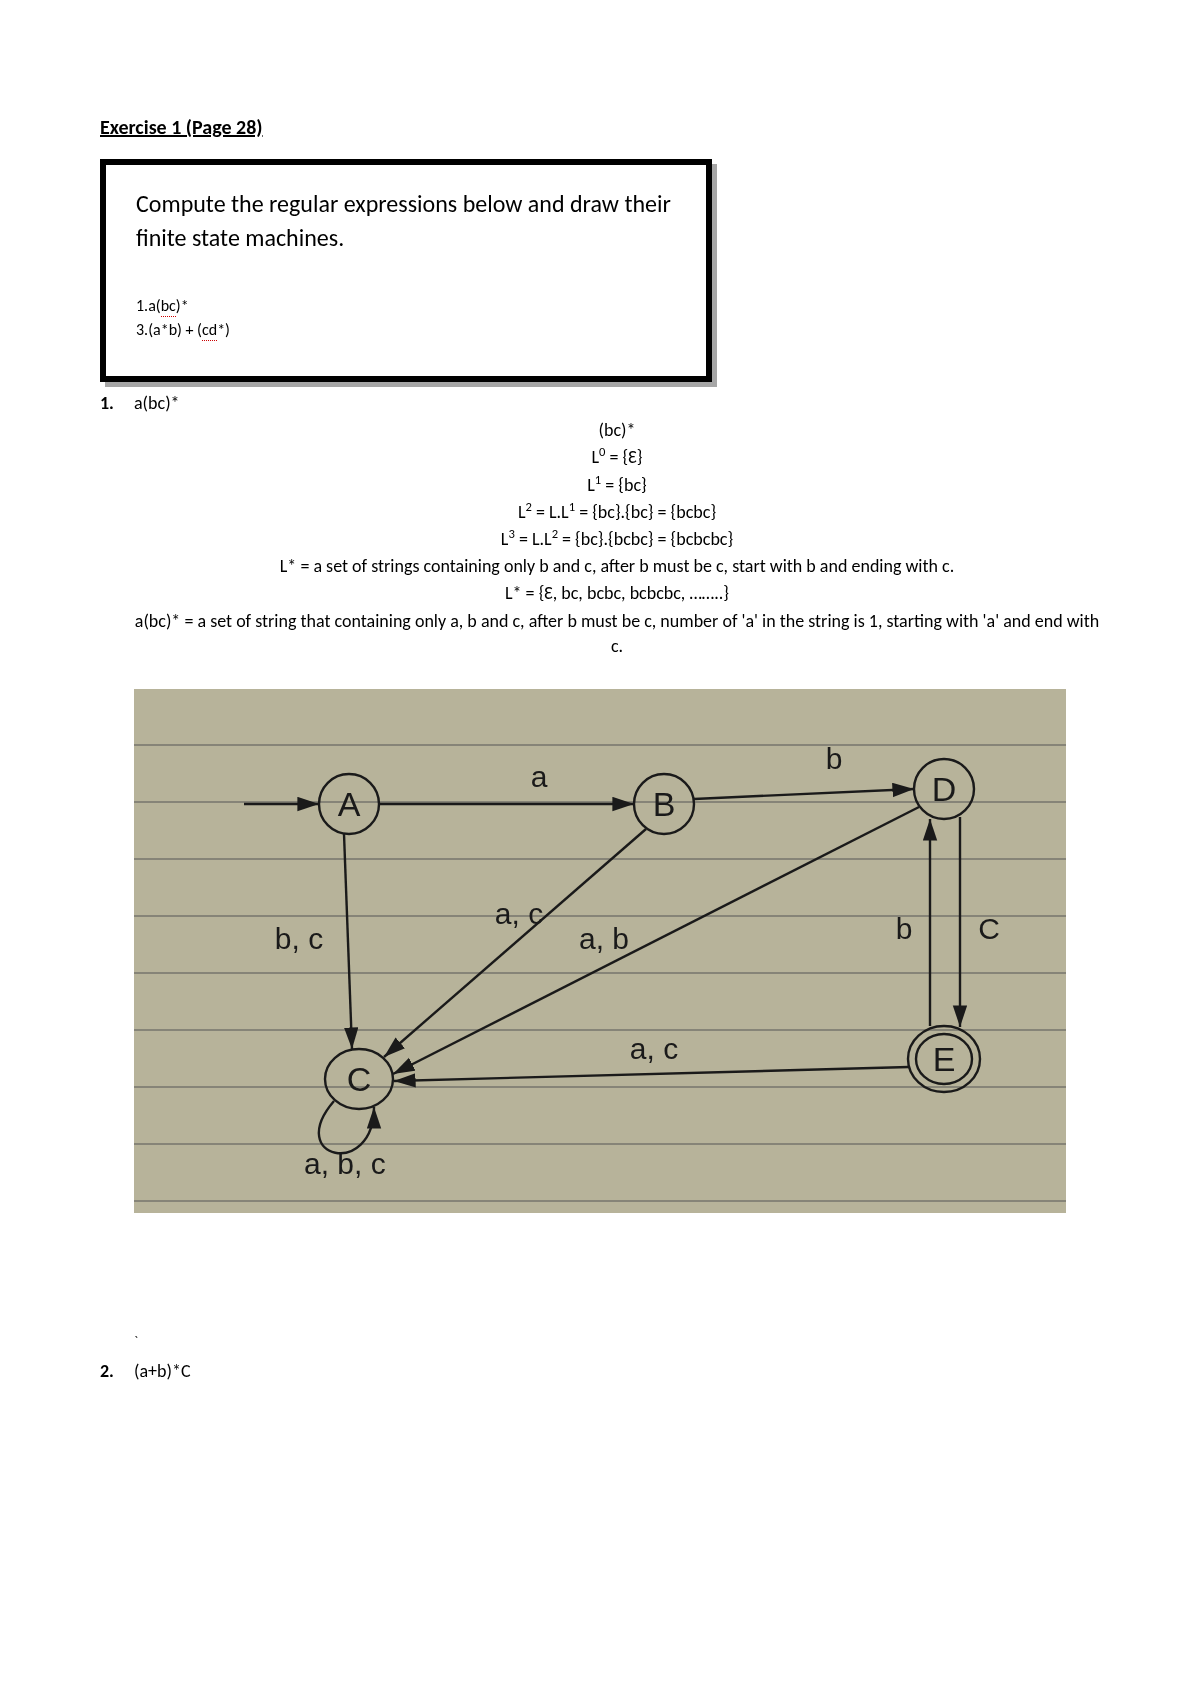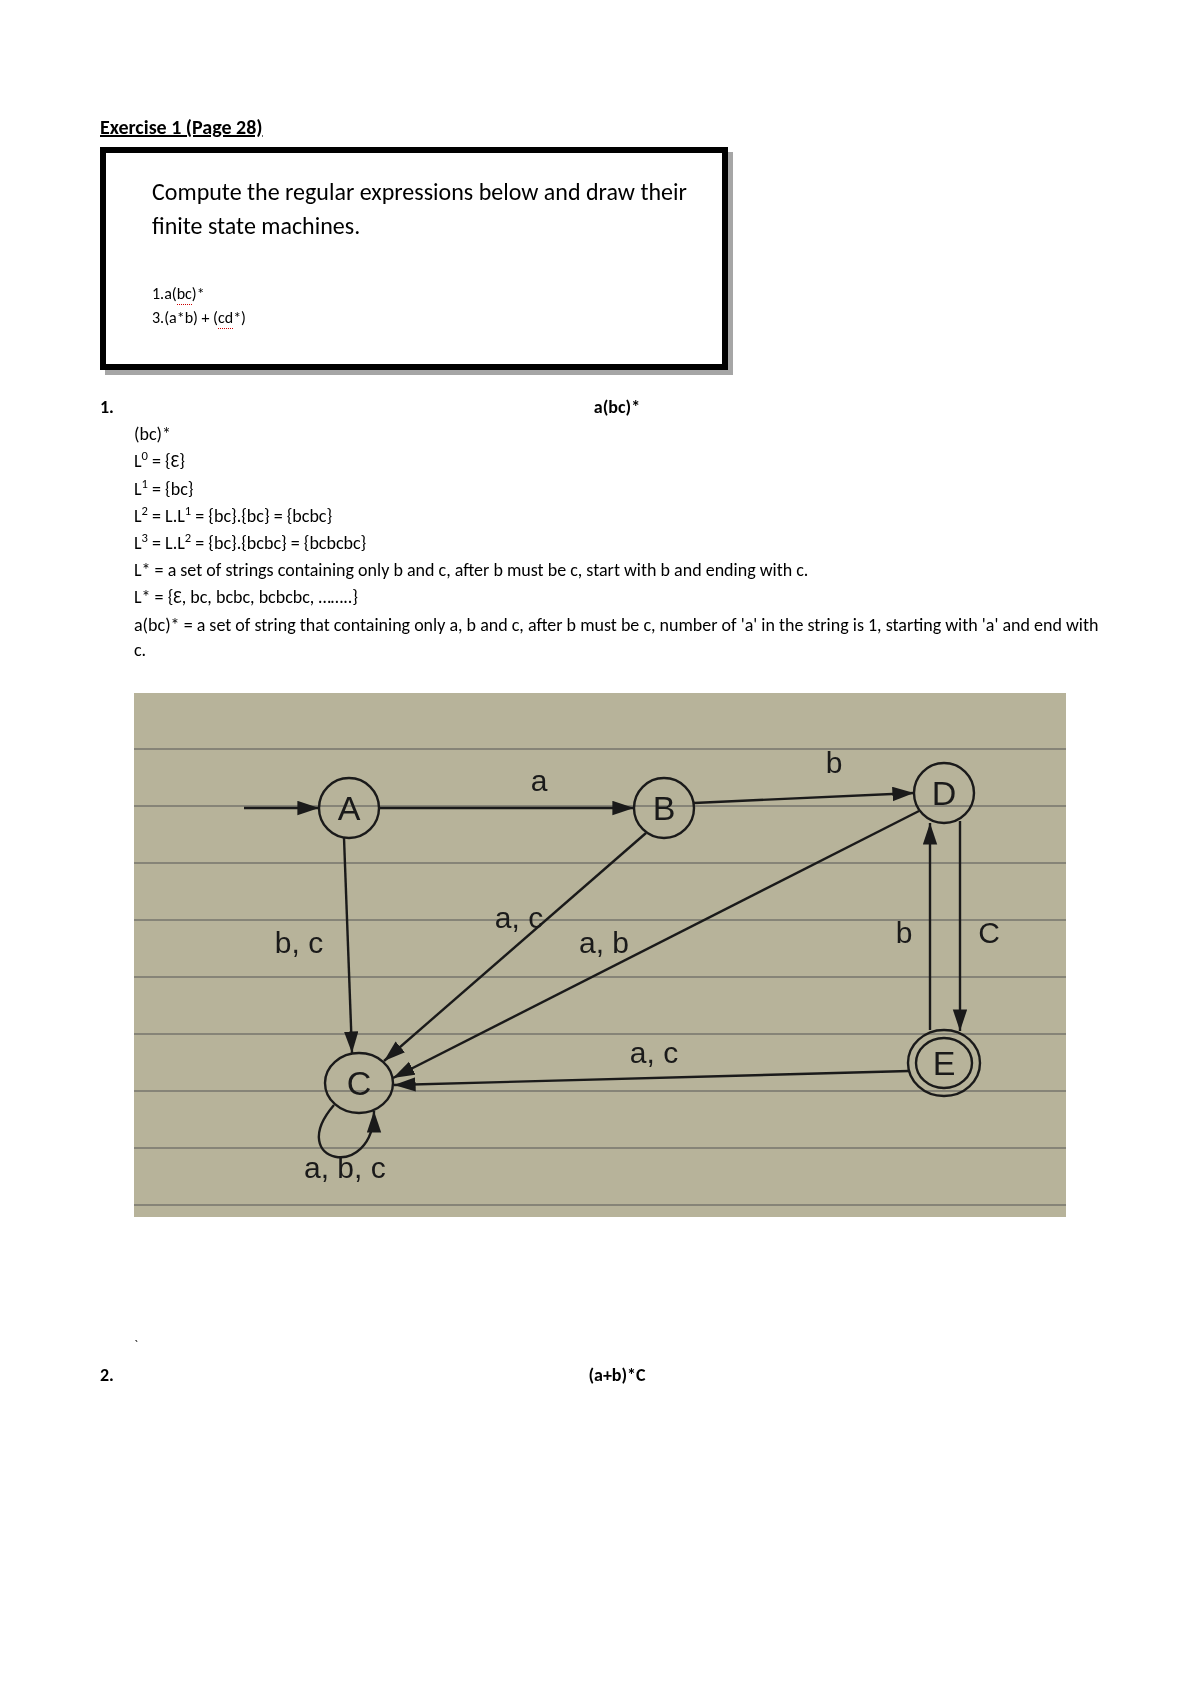--- a/index.html
+++ b/index.html
@@ -12,28 +12,28 @@
     position: relative;
   }
   .page {
     padding: 115px 100px 60px 100px;
     color: #000;
   }
   .title {
     font-weight: 700;
     text-decoration: underline;
     font-size: 20px;
-    margin-bottom: 8px;
+    margin-bottom: 20px;
   }
   .problem-box {
     border: 6px solid #000;
     box-shadow: 5px 5px 0px rgba(0,0,0,0.35);
-    padding: 22px 30px 34px 46px;
+    padding: 22px 30px 34px 30px;
     width: 540px;
-    margin-bottom: 26px;
+    margin-bottom: 10px;
     font-size: 24px;
     line-height: 1.4;
   }
   .problem-box .prompt {
     margin-bottom: 40px;
   }
   .problem-box .items div {
     font-size: 16px;
     line-height: 1.5;
   }
@@ -52,27 +52,27 @@
   }
   .ans-num {
     width: 34px;
     flex-shrink: 0;
     font-weight: 700;
   }
   .ans-body {
     flex: 1;
   }
   .ans-body .head {
-    font-weight: 700;
+    font-weight: 400;
     margin-bottom: 4px;
-    text-align: center;
   }
   .ans-body .line {
     margin-bottom: 2px;
     line-height: 1.4;
+    text-align: center;
   }
   sup { font-size: 0.7em; vertical-align: super; line-height: 0; }
   
   .diagram-wrap {
     margin: 28px 0 0 34px;
     width: 932px;
     height: 524px;
     position: relative;
     background: #b7b39a;
     overflow: hidden;

